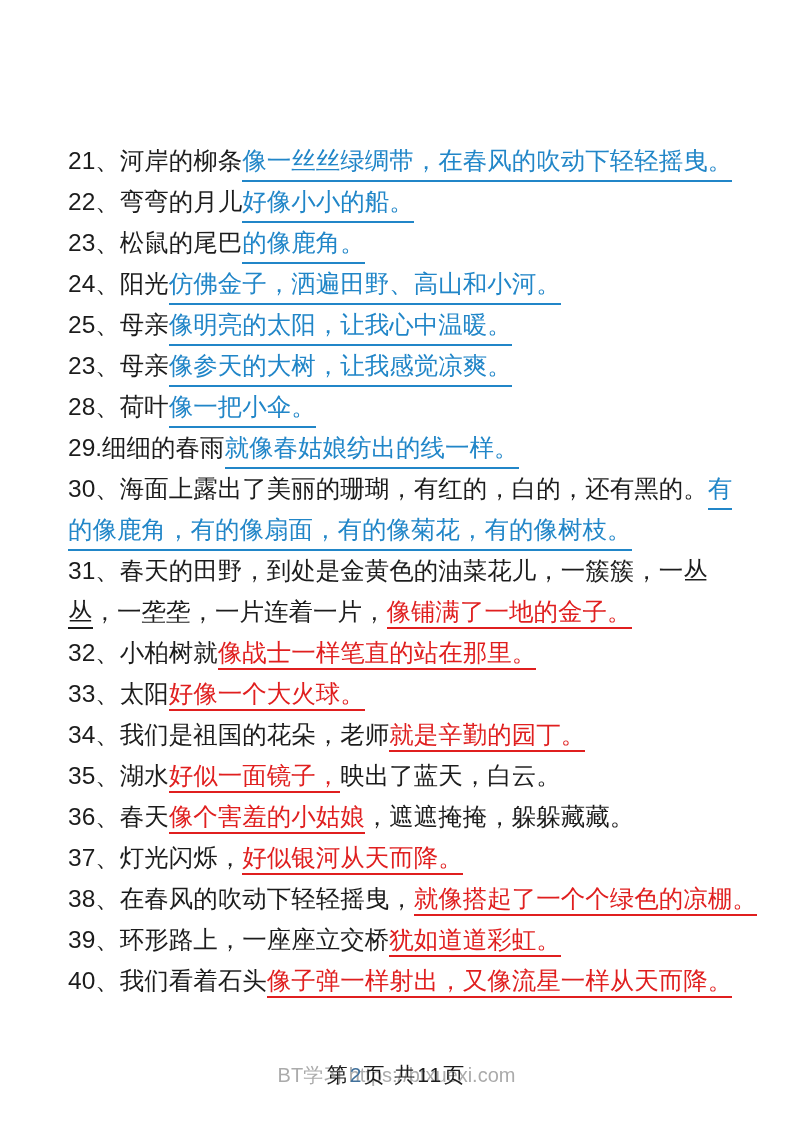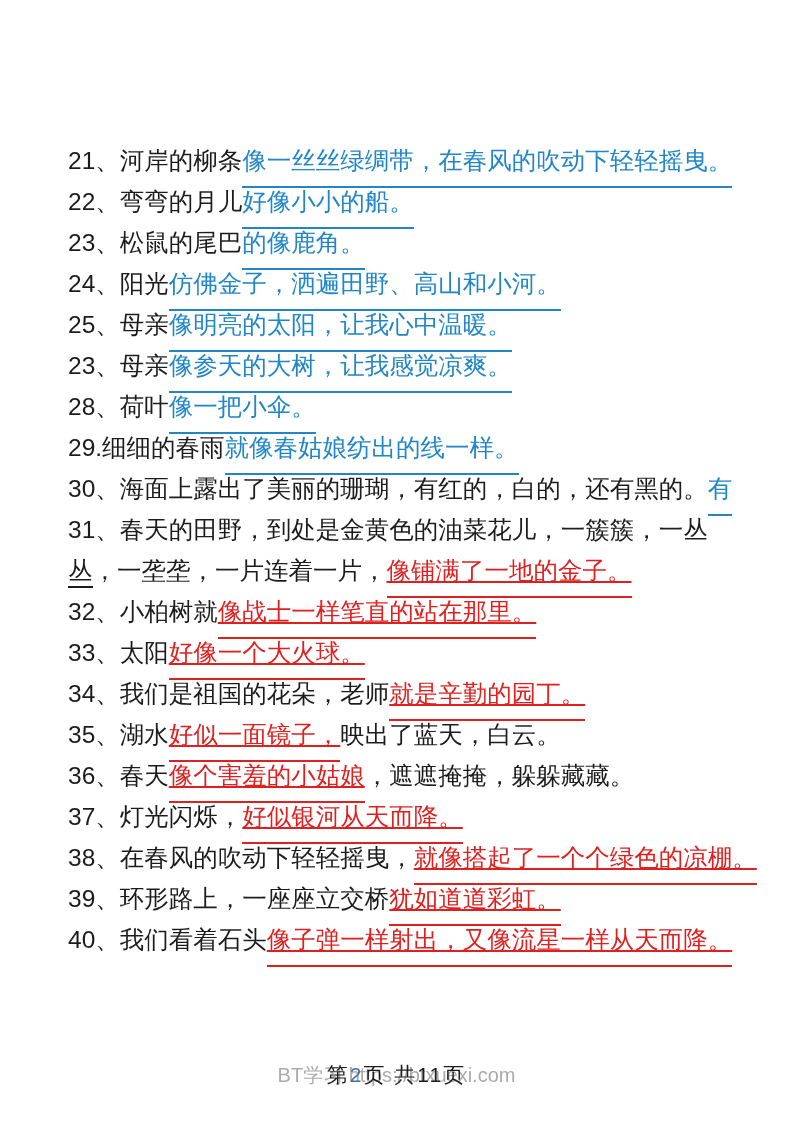--- a/index.html
+++ b/index.html
@@ -24,27 +24,26 @@
     font-size:24.5px;
     line-height:41px;
     color:var(--text);
   }
   .item{margin:0;padding:0;}
   .seg{white-space:normal;}
   .seg.plain{color:var(--text);}
   .seg.blue{
     color:var(--blue);
     border-bottom:2px solid var(--blue);
-    padding-bottom:12px;
+    padding-bottom:6px;
   }
   .seg.red{
     color:var(--red);
     border-bottom:2px solid var(--red);
-    padding-bottom:12px;
-    text-decoration:underline;
+    padding-bottom:2px;
   }
   .seg.plain_u{
     color:var(--text);
     border-bottom:2px solid var(--text);
     padding-bottom:2px;
   }
   .footer{
     position:absolute;
     left:0;top:1055px;
     width:793px;height:40px;
@@ -77,21 +76,21 @@
 
   <div class="content" id="sentence-list">
       <p class="item"><span class="seg plain">21、</span><span class="seg plain">河岸的柳条</span><span class="seg blue">像一丝丝绿绸带，在春风的吹动下轻轻摇曳。</span></p>
       <p class="item"><span class="seg plain">22、</span><span class="seg plain">弯弯的月儿</span><span class="seg blue">好像小小的船。</span></p>
       <p class="item"><span class="seg plain">23、</span><span class="seg plain">松鼠的尾巴</span><span class="seg blue">的像鹿角。</span></p>
       <p class="item"><span class="seg plain">24、</span><span class="seg plain">阳光</span><span class="seg blue">仿佛金子，洒遍田野、高山和小河。</span></p>
       <p class="item"><span class="seg plain">25、</span><span class="seg plain">母亲</span><span class="seg blue">像明亮的太阳，让我心中温暖。</span></p>
       <p class="item"><span class="seg plain">23、</span><span class="seg plain">母亲</span><span class="seg blue">像参天的大树，让我感觉凉爽。</span></p>
       <p class="item"><span class="seg plain">28、</span><span class="seg plain">荷叶</span><span class="seg blue">像一把小伞。</span></p>
       <p class="item"><span class="seg plain">29.</span><span class="seg plain">细细的春雨</span><span class="seg blue">就像春姑娘纺出的线一样。</span></p>
-      <p class="item"><span class="seg plain">30、</span><span class="seg plain">海面上露出了美丽的珊瑚，有红的，白的，还有黑的。</span><span class="seg blue">有</span><br></p>
+      <p class="item"><span class="seg plain">30、</span><span class="seg plain">海面上露出了美丽的珊瑚，有红的，白的，还有黑的。</span><span class="seg blue">有</span><br><span class="seg blue">的像鹿角，有的像扇面，有的像菊花，有的像树枝。</span></p>
       <p class="item"><span class="seg plain">31、</span><span class="seg plain">春天的田野，到处是金黄色的油菜花儿，一簇簇，一丛</span><br><span class="seg plain_u">丛</span><span class="seg plain">，一垄垄，一片连着一片，</span><span class="seg red">像铺满了一地的金子。</span></p>
       <p class="item"><span class="seg plain">32、</span><span class="seg plain">小柏树就</span><span class="seg red">像战士一样笔直的站在那里。</span></p>
       <p class="item"><span class="seg plain">33、</span><span class="seg plain">太阳</span><span class="seg red">好像一个大火球。</span></p>
       <p class="item"><span class="seg plain">34、</span><span class="seg plain">我们是祖国的花朵，老师</span><span class="seg red">就是辛勤的园丁。</span></p>
       <p class="item"><span class="seg plain">35、</span><span class="seg plain">湖水</span><span class="seg red">好似一面镜子，</span><span class="seg plain">映出了蓝天，白云。</span></p>
       <p class="item"><span class="seg plain">36、</span><span class="seg plain">春天</span><span class="seg red">像个害羞的小姑娘</span><span class="seg plain">，遮遮掩掩，躲躲藏藏。</span></p>
       <p class="item"><span class="seg plain">37、</span><span class="seg plain">灯光闪烁，</span><span class="seg red">好似银河从天而降。</span></p>
       <p class="item"><span class="seg plain">38、</span><span class="seg plain">在春风的吹动下轻轻摇曳，</span><span class="seg red">就像搭起了一个个绿色的凉棚。</span></p>
       <p class="item"><span class="seg plain">39、</span><span class="seg plain">环形路上，一座座立交桥</span><span class="seg red">犹如道道彩虹。</span></p>
       <p class="item"><span class="seg plain">40、</span><span class="seg plain">我们看着石头</span><span class="seg red">像子弹一样射出，又像流星一样从天而降。</span></p>

